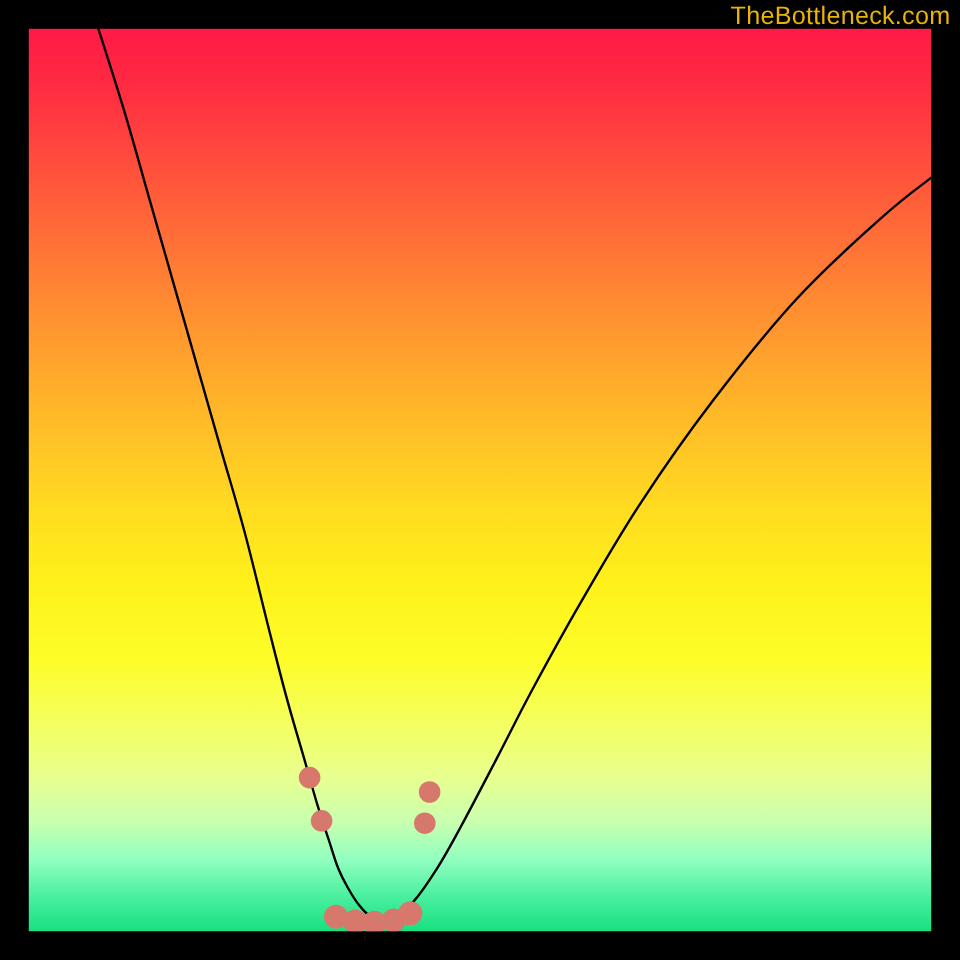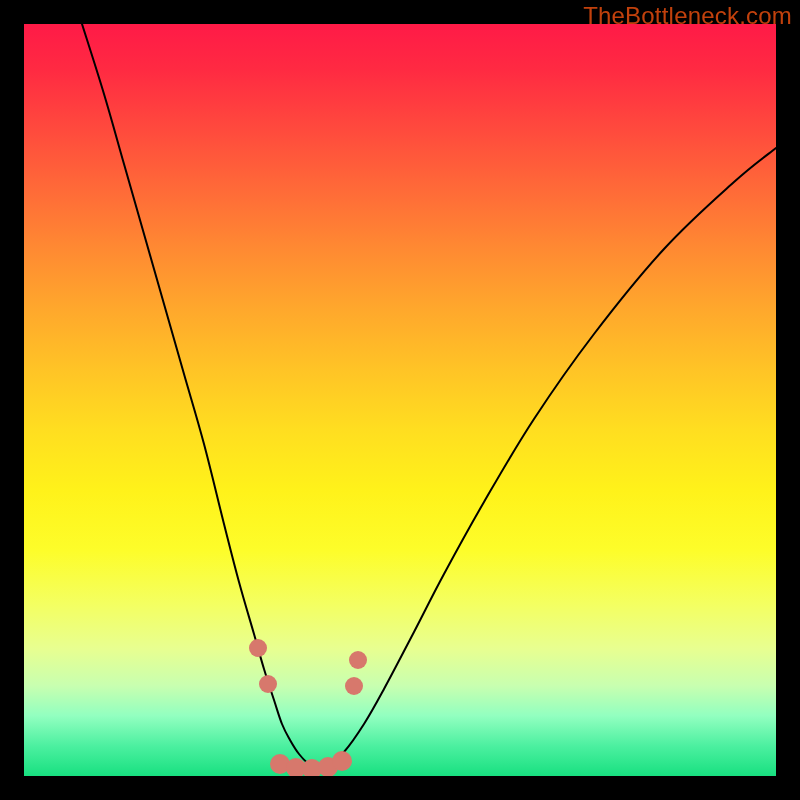--- a/index.html
+++ b/index.html
@@ -33,22 +33,22 @@
       #c8ffb0 88%,
       #92ffc0 92%,
       #4cf0a0 96%,
       #18e080 100%
     );
   }
   .watermark {
     position: absolute;
     top: 2px;
     right: 8px;
-    color: #c2410c;
-    font-size: 24px;
+    color: #eab308;
+    font-size: 21px;
     font-weight: 500;
     letter-spacing: 0.2px;
     user-select: none;
   }
   svg.curve {
     position: absolute;
     left: 0;
     top: 0;
     width: 752px;
     height: 752px;

